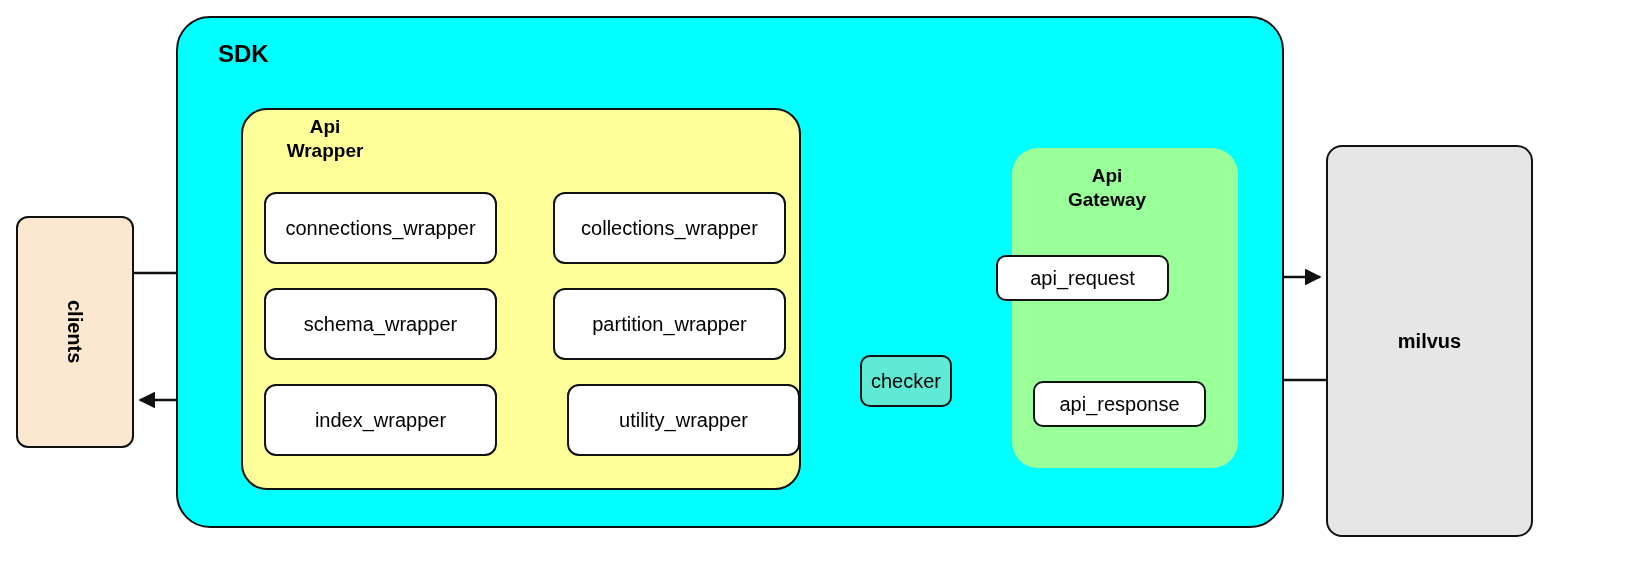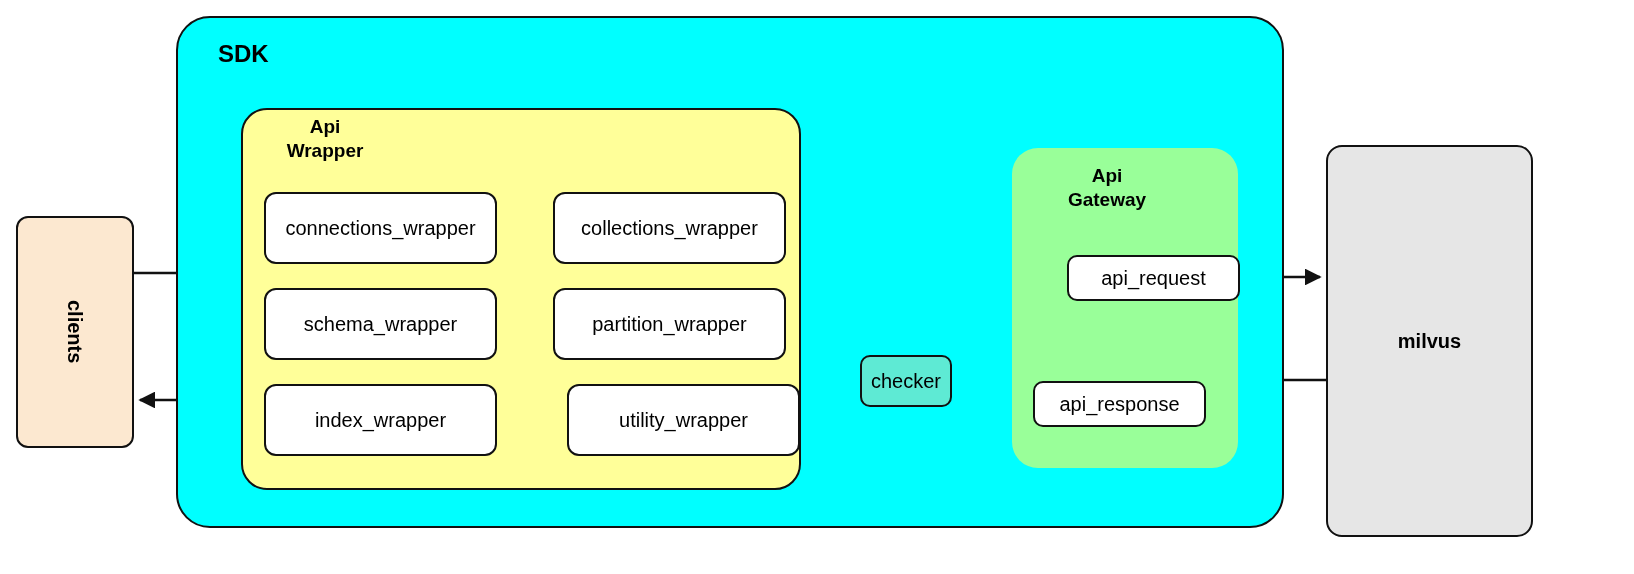--- a/index.html
+++ b/index.html
@@ -100,20 +100,20 @@
   <div class="wrapbox" style="left: 553px; top: 288px;">partition_wrapper</div>
   <div class="wrapbox" style="left: 264px; top: 384px;">index_wrapper</div>
   <div class="wrapbox" style="left: 567px; top: 384px;">utility_wrapper</div>
 
   <div class="node" id="apigateway"></div>
   <div id="apigateway-label">
     <div>Api</div>
     <div>Gateway</div>
   </div>
 
-  <div class="gwbox" style="left:1067px;top:255px;">api_request</div>
+  <div class="gwbox" style="left:996px;top:255px;">api_request</div>
   <div class="gwbox" style="left:1033px;top:357px;margin-top:24px;">api_response</div>
 
   <div class="node" id="checker">checker</div>
 
   <div class="node" id="milvus">milvus</div>
 
 </div>
 
 </body></html>

